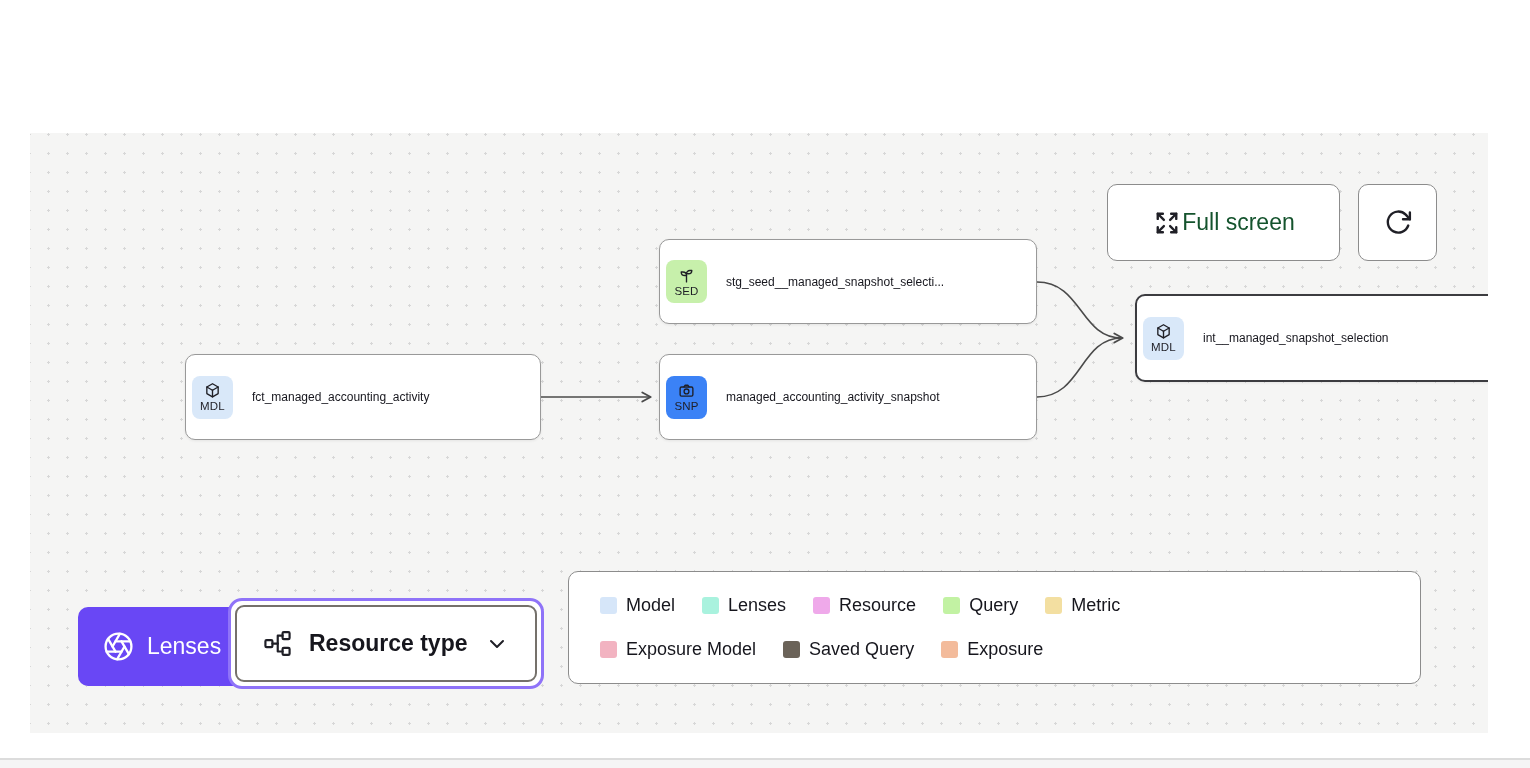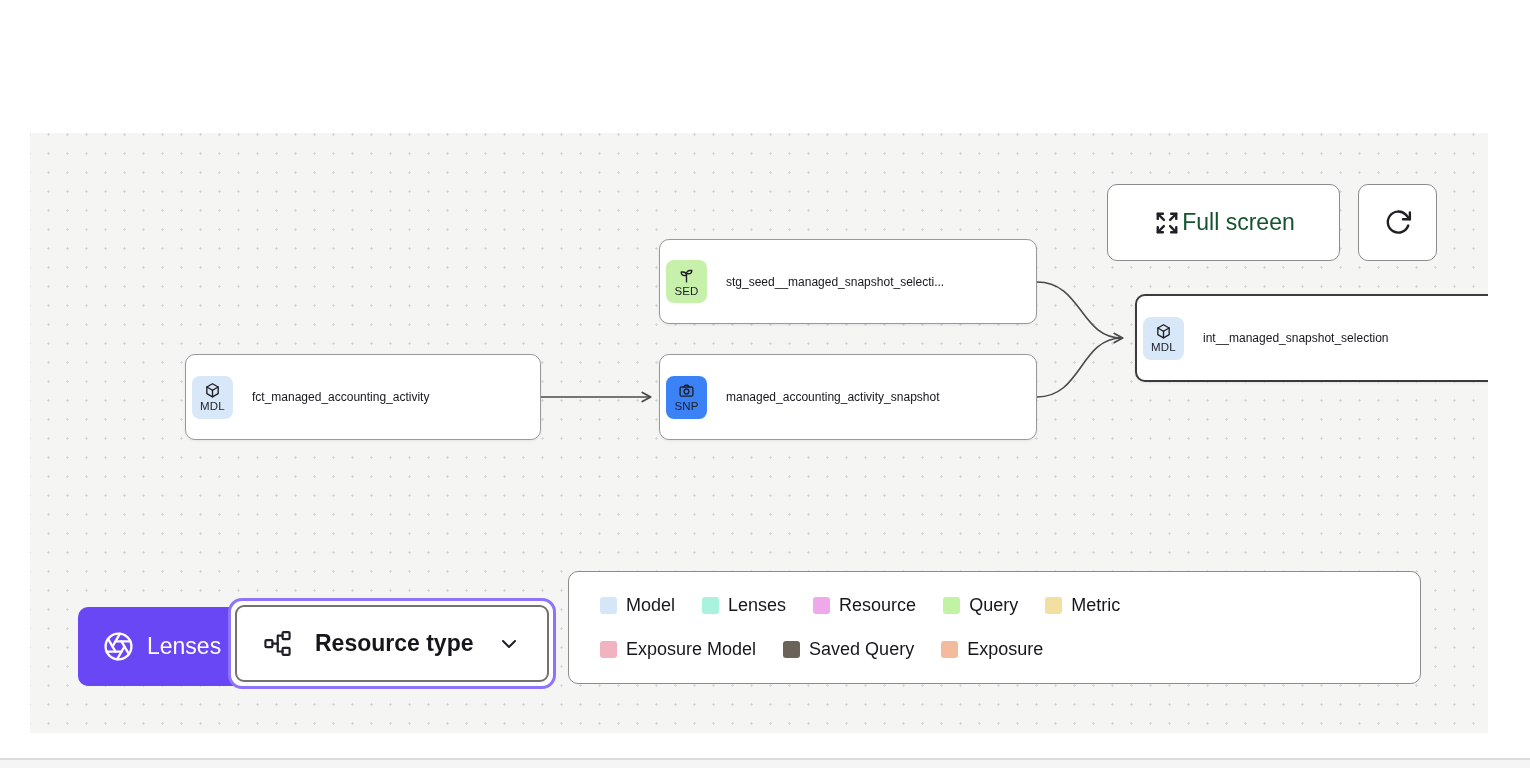--- a/index.html
+++ b/index.html
@@ -62,21 +62,21 @@
     position: absolute; left: 48px; top: 474px; height: 79px;
     display: inline-flex; align-items: center; gap: 13px; padding: 0 25px;
     background: #6947f5; color: #fff; border: none; border-radius: 10px;
     font-size: 23px; font-weight: 400; cursor: pointer;
   }
   .resource-ring {
     position: absolute; left: 198px; top: 465px; padding: 4px;
     border: 3px solid #8f73f8; border-radius: 14px; background: #fff;
   }
   .resource-btn {
-    display: inline-flex; align-items: center; gap: 23px; height: 77px; padding: 0 26px;
+    display: inline-flex; align-items: center; gap: 17px; height: 77px; padding: 0 26px;
     background: #fff; border: 2px solid #75716b; border-radius: 9px;
     font-size: 23px; font-weight: 700; color: #16161d; cursor: pointer;
   }
   .resource-btn svg { color: #1f1f26; }
 
   
   .bottom-divider { position: absolute; left: 0; top: 758px; width: 100%; height: 2px; background: #dcdcdc; }
   .bottom-strip { position: absolute; left: 0; top: 760px; width: 100%; height: 8px; background: #f5f5f5; }
 </style>
 </head>

